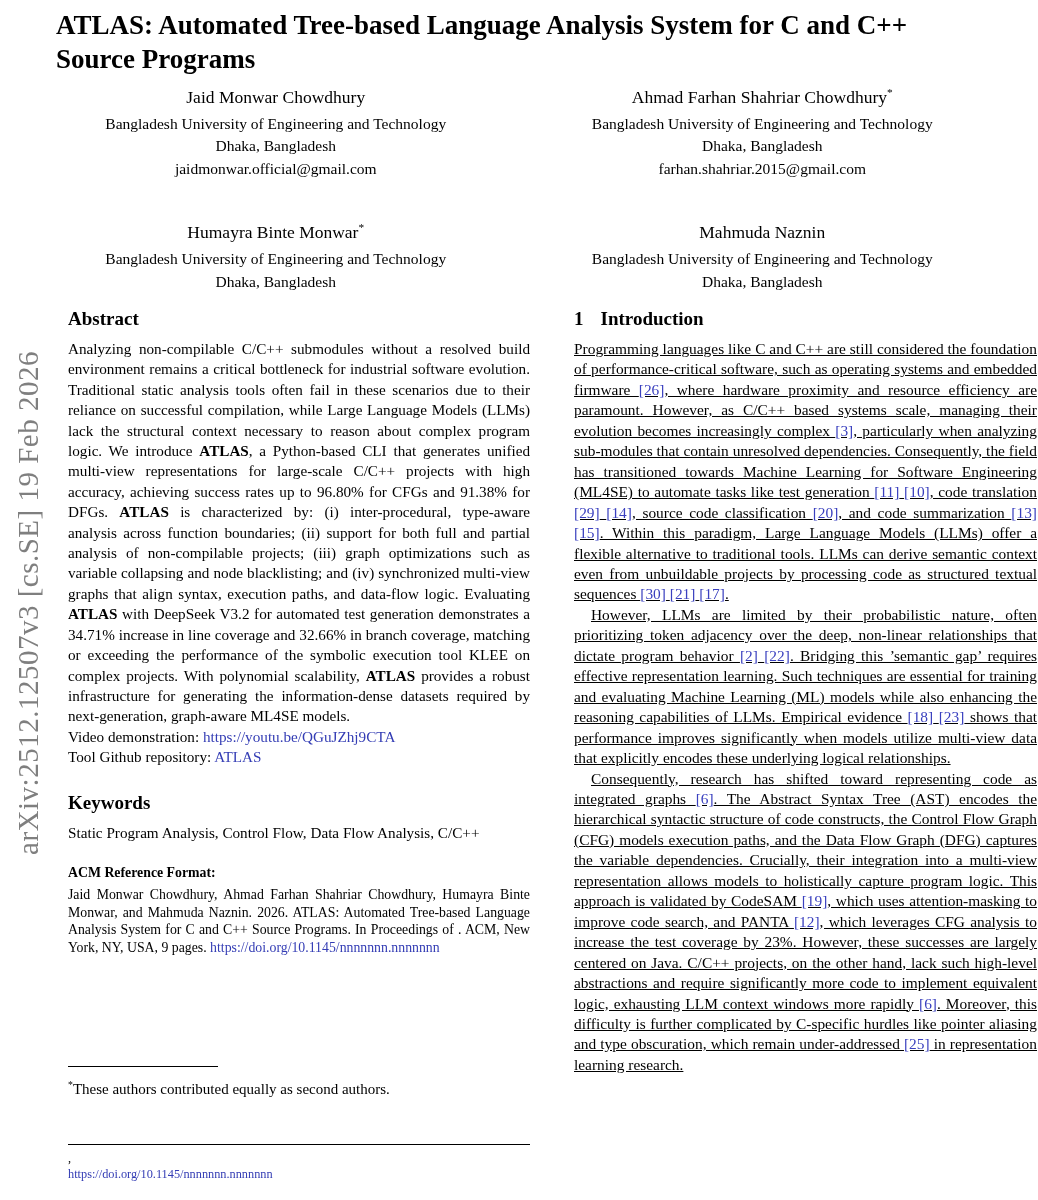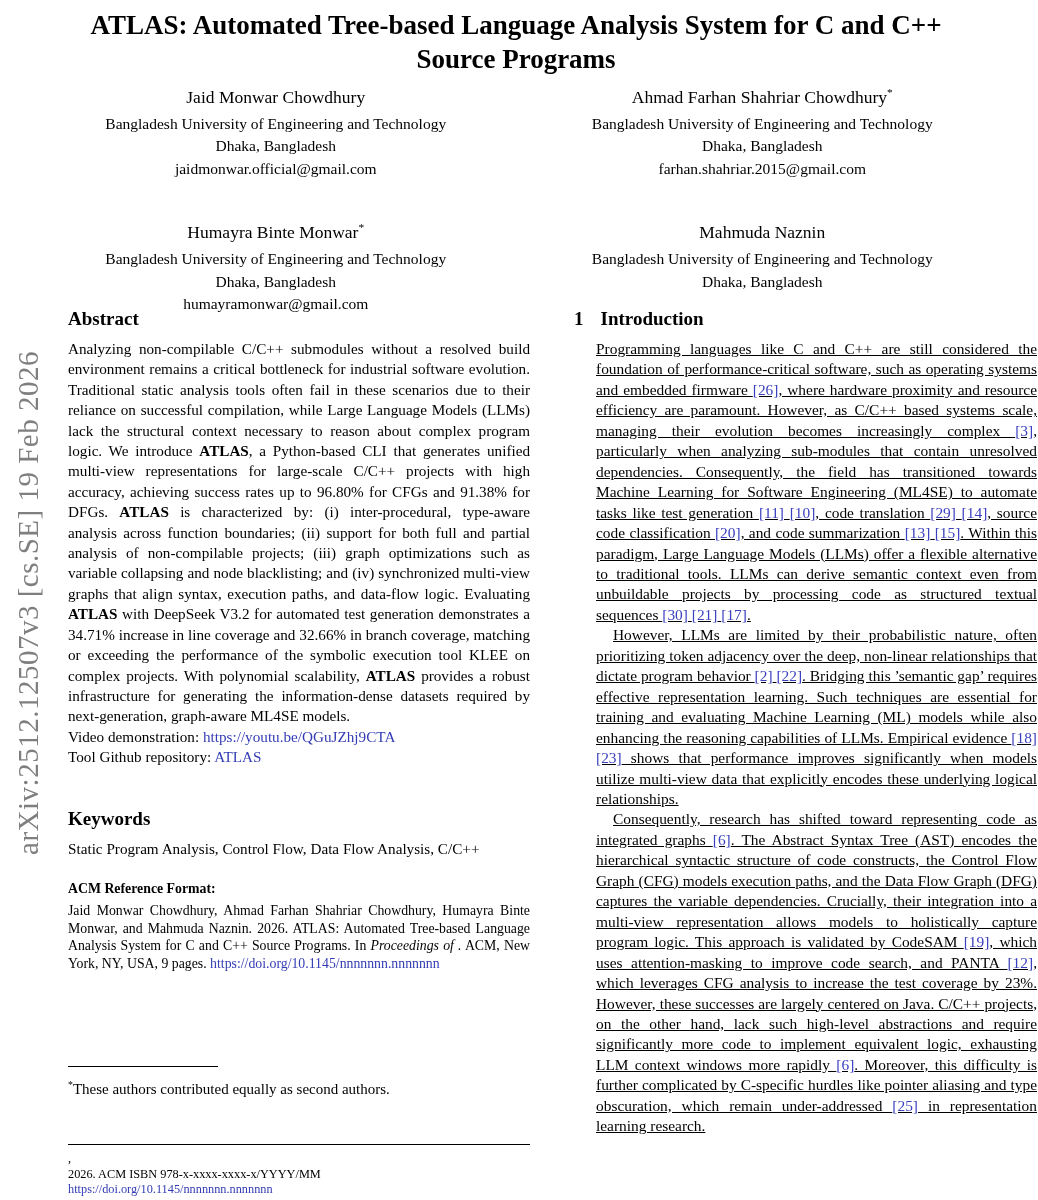--- a/index.html
+++ b/index.html
@@ -12,62 +12,62 @@
   .page { position:absolute; inset:0; }
 
   .arxiv {
     position:absolute; left:28px; top:603px;
     transform:translate(-50%,-50%) rotate(-90deg);
     font-size:29px; letter-spacing:0.5px; white-space:nowrap;
     color:var(--color-watermark,#7f7f7f);
   }
 
   .title {
-    position:absolute; top:8px; left:66px; width:900px;
-    text-align:center; font-weight:bold; font-size:27px; line-height:34px;
+    position:absolute; top:8px; left:56px; width:900px;
+    text-align:left; font-weight:bold; font-size:27px; line-height:34px;
   }
 
   .authors {
     position:absolute; top:86px; left:53px; width:932px;
     display:grid; grid-template-columns:1fr 1fr; row-gap:19px; column-gap:12px;gap:41px;
   }
   .author { text-align:center; }
   .author .name { font-size:17.5px; margin-bottom:5px; }
   .author .line { font-size:15.5px; line-height:22.5px; }
   sup, .s-sup { vertical-align:super; font-size:0.65em; }
 
   .col { position:absolute; top:308px; }
   .col-left  { left:68px;  width:462px; }
   .col-right { left:574px; width:463px;text-decoration:underline; }
 
   .sec-heading { font-size:19px; font-weight:bold; margin:0 0 9px 0; }
-  .sec-heading.mt { margin-top:40px; }
+  .sec-heading.mt { margin-top:24px; }
   .sec-num { display:inline-block; }
   .sec-title { display:inline-block; margin-left:17px; }
 
   .body-text {
     font-size:15.2px; line-height:20.4px; text-align:justify;
     hyphens:auto; -webkit-hyphens:auto;
   }
   .body-text.indent { text-indent:17px; }
-  .col-right .body-text { font-size:15.4px; line-height:20.45px;margin-left:22px; }
+  .col-right .body-text { font-size:15.4px; line-height:20.45px; }
 
   .ref-heading { font-size:13.8px; font-weight:bold; margin:22px 0 5px 0; }
   .ref-text { font-size:13.8px; line-height:17.6px; text-align:justify; hyphens:auto; }
 
   .footnote-block { position:absolute; left:68px; top:1066px; width:462px; }
   .rule-short { width:150px; height:1px; background:#000; margin-bottom:8px; }
   .footnote-text { font-size:15px; line-height:19px; }
 
   .bottom-block { position:absolute; left:68px; top:1144px; width:462px; }
   .rule-full { width:462px; height:1px; background:#000; margin-bottom:6px; }
   .copy-line { font-size:12.3px; line-height:15.5px; }
 
   .s-b { font-weight:bold; }
-  .s-i { font-style:italic; }
+  .s-i { }
   .s-cite { color:var(--color-cite,#3a40bf); }
   .s-link { color:var(--color-link,#333cb4); cursor:pointer; }
 </style>
 </head>
 <body>
 
 <div class="page">
 
   <div class="arxiv">arXiv:2512.12507v3  [cs.SE]  19 Feb 2026</div>
 
@@ -83,21 +83,20 @@
     <div class="author">
       <div class="name"><span>Ahmad Farhan Shahriar Chowdhury</span><sup>*</sup></div>
       <div class="line">Bangladesh University of Engineering and Technology</div>
       <div class="line">Dhaka, Bangladesh</div>
       <div class="line">farhan.shahriar.2015@gmail.com</div>
     </div>
     <div class="author">
       <div class="name"><span>Humayra Binte Monwar</span><sup>*</sup></div>
       <div class="line">Bangladesh University of Engineering and Technology</div>
       <div class="line">Dhaka, Bangladesh</div>
-      <div class="line">humayramonwar@gmail.com</div>
     </div>
     <div class="author">
       <div class="name"><span>Mahmuda Naznin</span><sup></sup></div>
       <div class="line">Bangladesh University of Engineering and Technology</div>
       <div class="line">Dhaka, Bangladesh</div>
     </div>
   </div>
 
   <div class="col col-left">
     <div class="sec-heading">Abstract</div>
@@ -120,17 +119,16 @@
   </div>
 
   <div class="footnote-block">
     <div class="rule-short"></div>
     <p class="footnote-text"><span class="s-sup">*</span><span>These authors contributed equally as second authors.</span></p>
   </div>
 
   <div class="bottom-block">
     <div class="rule-full"></div>
     <p class="copy-line">,</p>
-    <p class="copy-line">2026. ACM ISBN 978-x-xxxx-xxxx-x/YYYY/MM</p>
     <p class="copy-line"><span class="s-link">https://doi.org/10.1145/nnnnnnn.nnnnnnn</span></p>
   </div>
 
 </div>
 
 </body></html>

